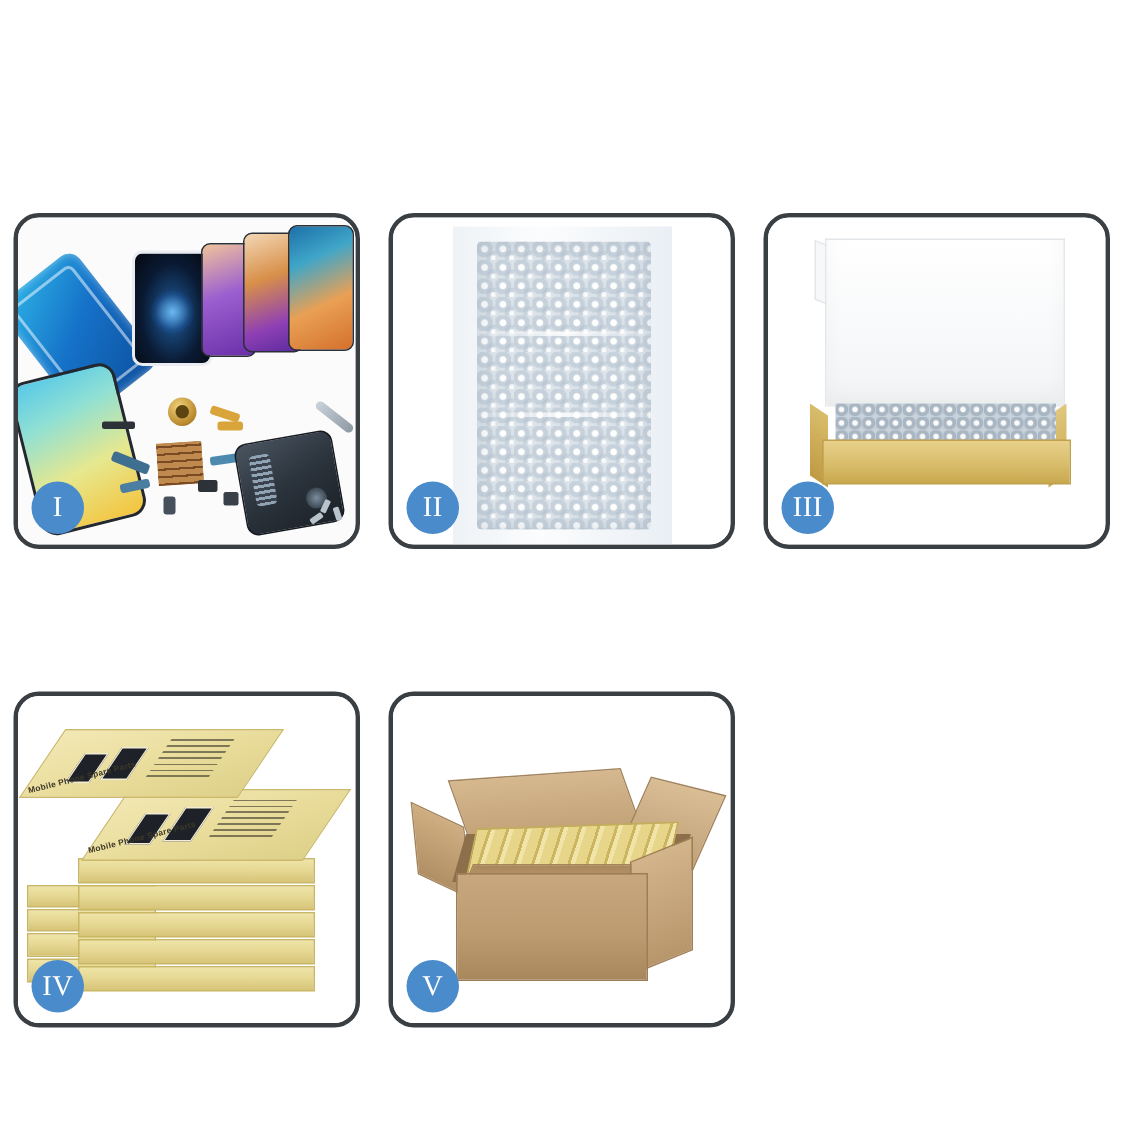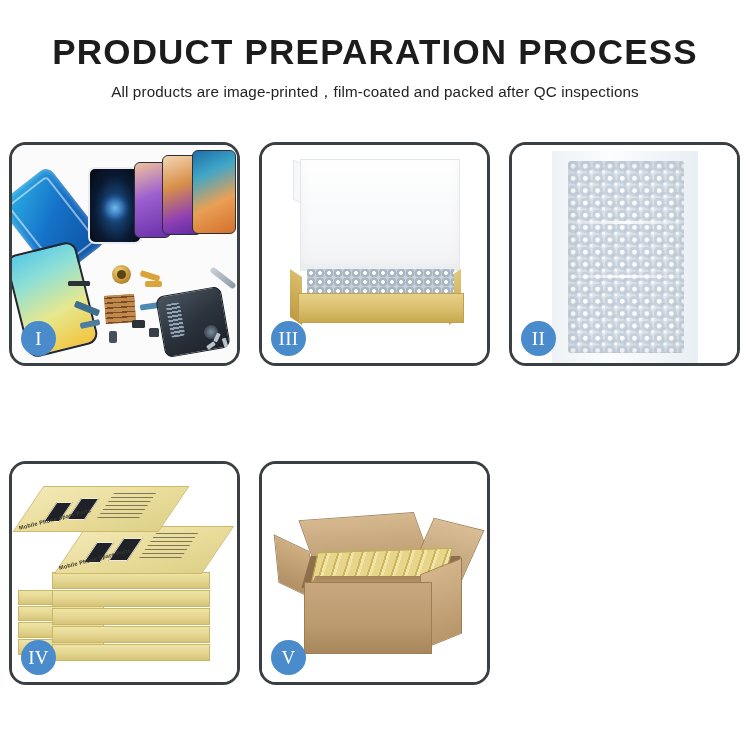--- a/index.html
+++ b/index.html
@@ -402,24 +402,20 @@
     background: rgba(140,112,76,.45);
   }
   .tab1 { left: 28px; top: 92px; width: 16px; height: 20px; }
   .tab2 { left: 30px; top: 152px; width: 14px; height: 14px; }
 </style>
 </head>
 <body>
 
 <div class="page">
 
-  <div class="header">
-    <div class="title">PRODUCT PREPARATION PROCESS</div>
-    <div class="subtitle">All products are image-printed，film-coated and packed after QC inspections</div>
-  </div>
 
   <div class="grid">
 
     <div class="card">
       <div class="photo p1">
         <div class="lcd-blue"></div>
         <div class="glass"></div>
         <div class="ph ph-a"></div>
         <div class="ph ph-b"></div>
         <div class="ph ph-c"></div>
@@ -438,40 +434,40 @@
         <div class="backcover"></div>
         <div class="tool"></div>
         <div class="screw s1"></div>
         <div class="screw s2"></div>
         <div class="screw s3"></div>
       </div>
       <div class="badge">I</div>
     </div>
 
     <div class="card">
+      <div class="photo p2">
+        <div class="wrap-sheet"></div>
+        <div class="bubbles"></div>
+        <div class="seam seam-a"></div>
+        <div class="seam seam-b"></div>
+      </div>
+      <div class="badge">II</div>
+    </div>
+
+    <div class="card">
       <div class="photo p3">
         <div class="lid-flapL"></div>
         <div class="lid-flapR"></div>
         <div class="lid-back"></div>
         <div class="tray-sideL"></div>
         <div class="tray-sideR"></div>
         <div class="tray-fill"></div>
         <div class="tray-front"></div>
       </div>
       <div class="badge">III</div>
-    </div>
-
-    <div class="card">
-      <div class="photo p2">
-        <div class="wrap-sheet"></div>
-        <div class="bubbles"></div>
-        <div class="seam seam-a"></div>
-        <div class="seam seam-b"></div>
-      </div>
-      <div class="badge">II</div>
     </div>
 
     <div class="card">
       <div class="photo p4">
         <div class="stack">
 
           <div class="kbox" style="left:6px;  top:126px; width:86px; height:15px;"></div>
           <div class="kbox" style="left:6px;  top:142px; width:86px; height:15px;"></div>
           <div class="kbox" style="left:6px;  top:158px; width:86px; height:16px;"></div>
           <div class="kbox" style="left:6px;  top:175px; width:86px; height:16px;"></div>

